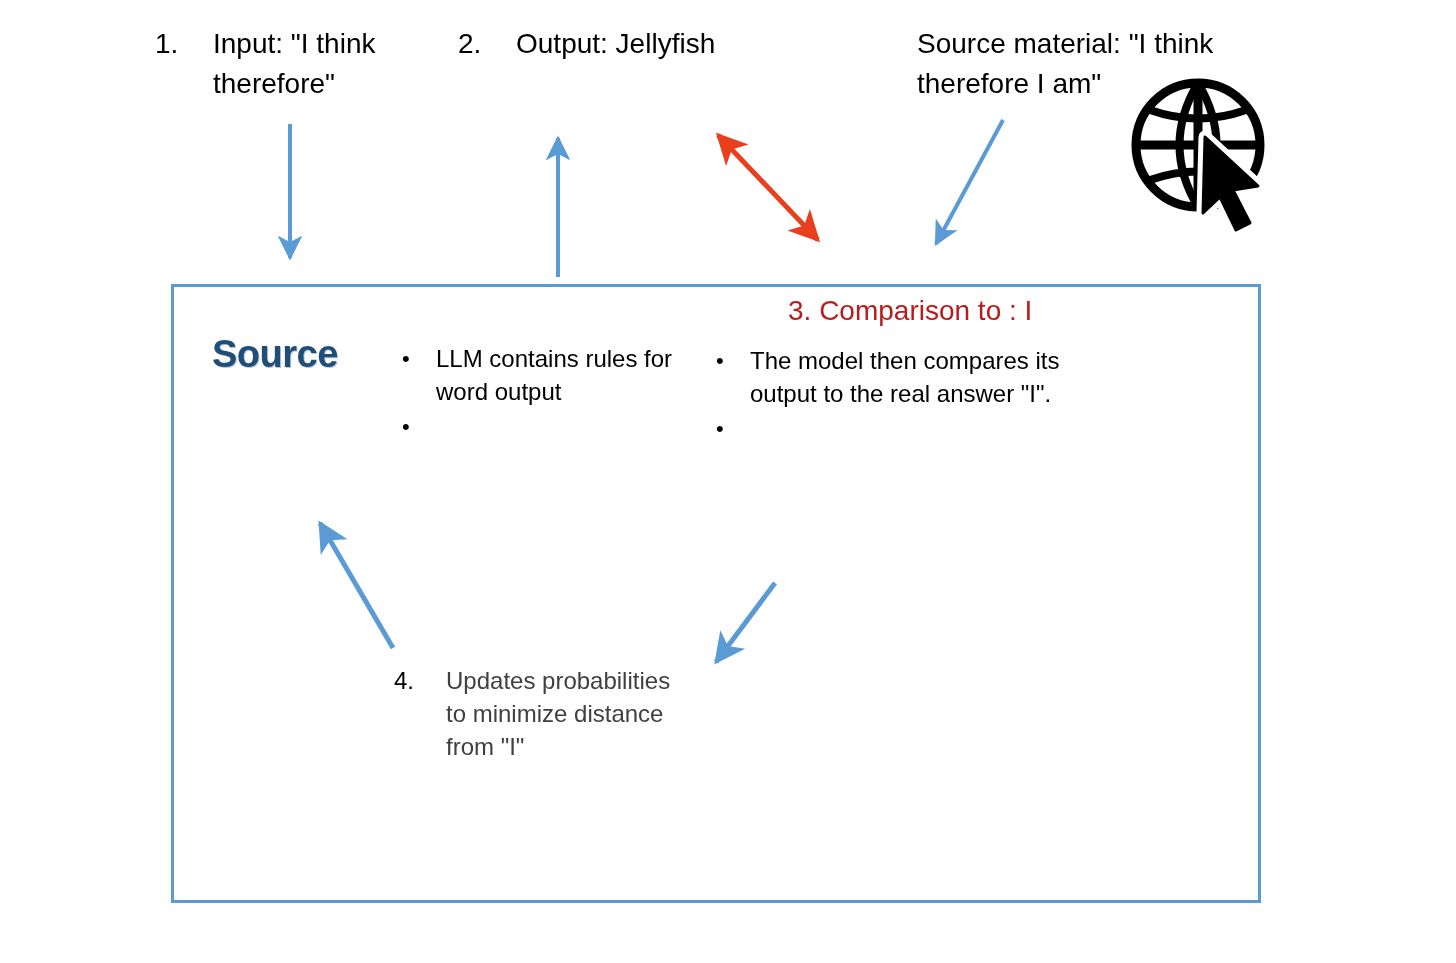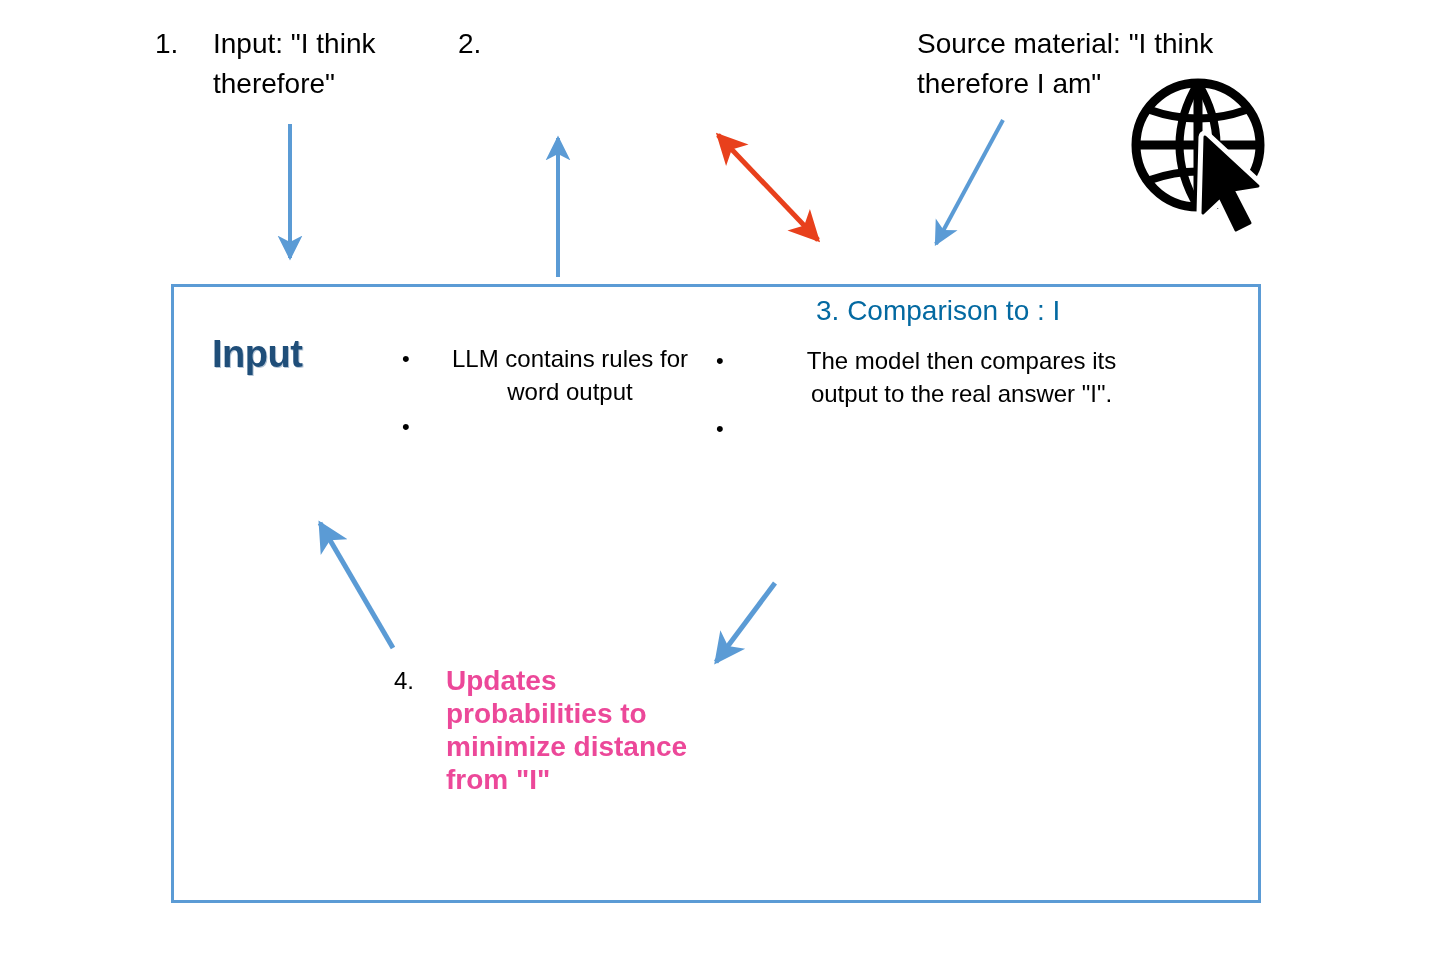--- a/index.html
+++ b/index.html
@@ -71,79 +71,77 @@
     font-size: 22px;
     line-height: 33px;
     width: 34px;
     text-align: left;
     color: #000;
   }
   .bullet-text {
     font-size: 24px;
     line-height: 33px;
     color: #000;
-    text-align: center;
   }
 
   #left-bullets { left: 402px; top: 342px; width: 320px; }
   #left-bullets .bullet-text { width: 268px; }
 
   #right-bullets { left: 716px; top: 344px; width: 420px; }
-  #right-bullets .bullet-text { width: 372px; margin-left: 37px; }
+  #right-bullets .bullet-text { width: 372px; }
 
   #comparison-heading {
     position: absolute;
     left: 788px;
     top: 294px;
     font-size: 28px;
     line-height: 34px;
-    color: #0369a1;
-    margin-left: 28px;
+    color: #b91c1c;
   }
 
   
   #item4 {
     position: absolute;
     left: 394px;
     top: 664px;
     display: flex;
     align-items: flex-start;
   }
   #item4 .num {
     font-size: 24px;
     line-height: 33px;
     width: 52px;
     color: #000;
   }
   #item4 .txt {
-    font-size: 28px;
+    font-size: 24px;
     line-height: 33px;
     width: 250px;
-    color: #ec4899;
-    font-weight: bold;
+    color: #404040;
   }
 
   
   #arrow-layer, #globe-layer {
     position: absolute;
     left: 0; top: 0;
     width: 1456px;
     height: 963px;
     pointer-events: none;
   }
 </style>
 </head>
 <body>
 
 <div id="canvas">
 
   <div class="top-num" style="left:155px; top:24px;">1.</div>
   <div class="top-label" style="left:213px; top:24px; width:200px;">Input: "I think therefore"</div>
 
   <div class="top-num" style="left:458px; top:24px;">2.</div>
+  <div class="top-label" style="left:516px; top:24px; width:250px;">Output: Jellyfish</div>
 
   <div class="top-label" style="left:917px; top:24px; width:350px;">Source material: "I think therefore I am"</div>
 
   <svg id="globe-layer" viewBox="0 0 1456 963">
     <g transform="translate(1133,80)">
 
       <circle cx="65" cy="65" r="62" fill="none" stroke="#000" stroke-width="9"></circle>
 
       <line x1="3" y1="65" x2="127" y2="65" stroke="#000" stroke-width="9"></line>
 
@@ -181,21 +179,21 @@
 
     <line x1="1003" y1="120" x2="936" y2="244" stroke="#5B9BD5" stroke-width="4" marker-end="url(#bluehead)"></line>
 
     <line x1="775" y1="583" x2="716" y2="662" stroke="#5B9BD5" stroke-width="5" marker-end="url(#bluehead)"></line>
 
     <line x1="393" y1="648" x2="320" y2="523" stroke="#5B9BD5" stroke-width="5" marker-end="url(#bluehead)"></line>
   </svg>
 
   <div id="model-box"></div>
 
-  <div id="model-title">Input</div>
+  <div id="model-title">Source</div>
 
   <div id="left-bullets" class="bullet-col">
     <div class="bullet-row">
       <span class="bullet-dot">•</span>
       <span class="bullet-text">LLM contains rules for word output</span>
     </div>
     <div class="bullet-row">
       <span class="bullet-dot">•</span>
     </div>
   </div>

